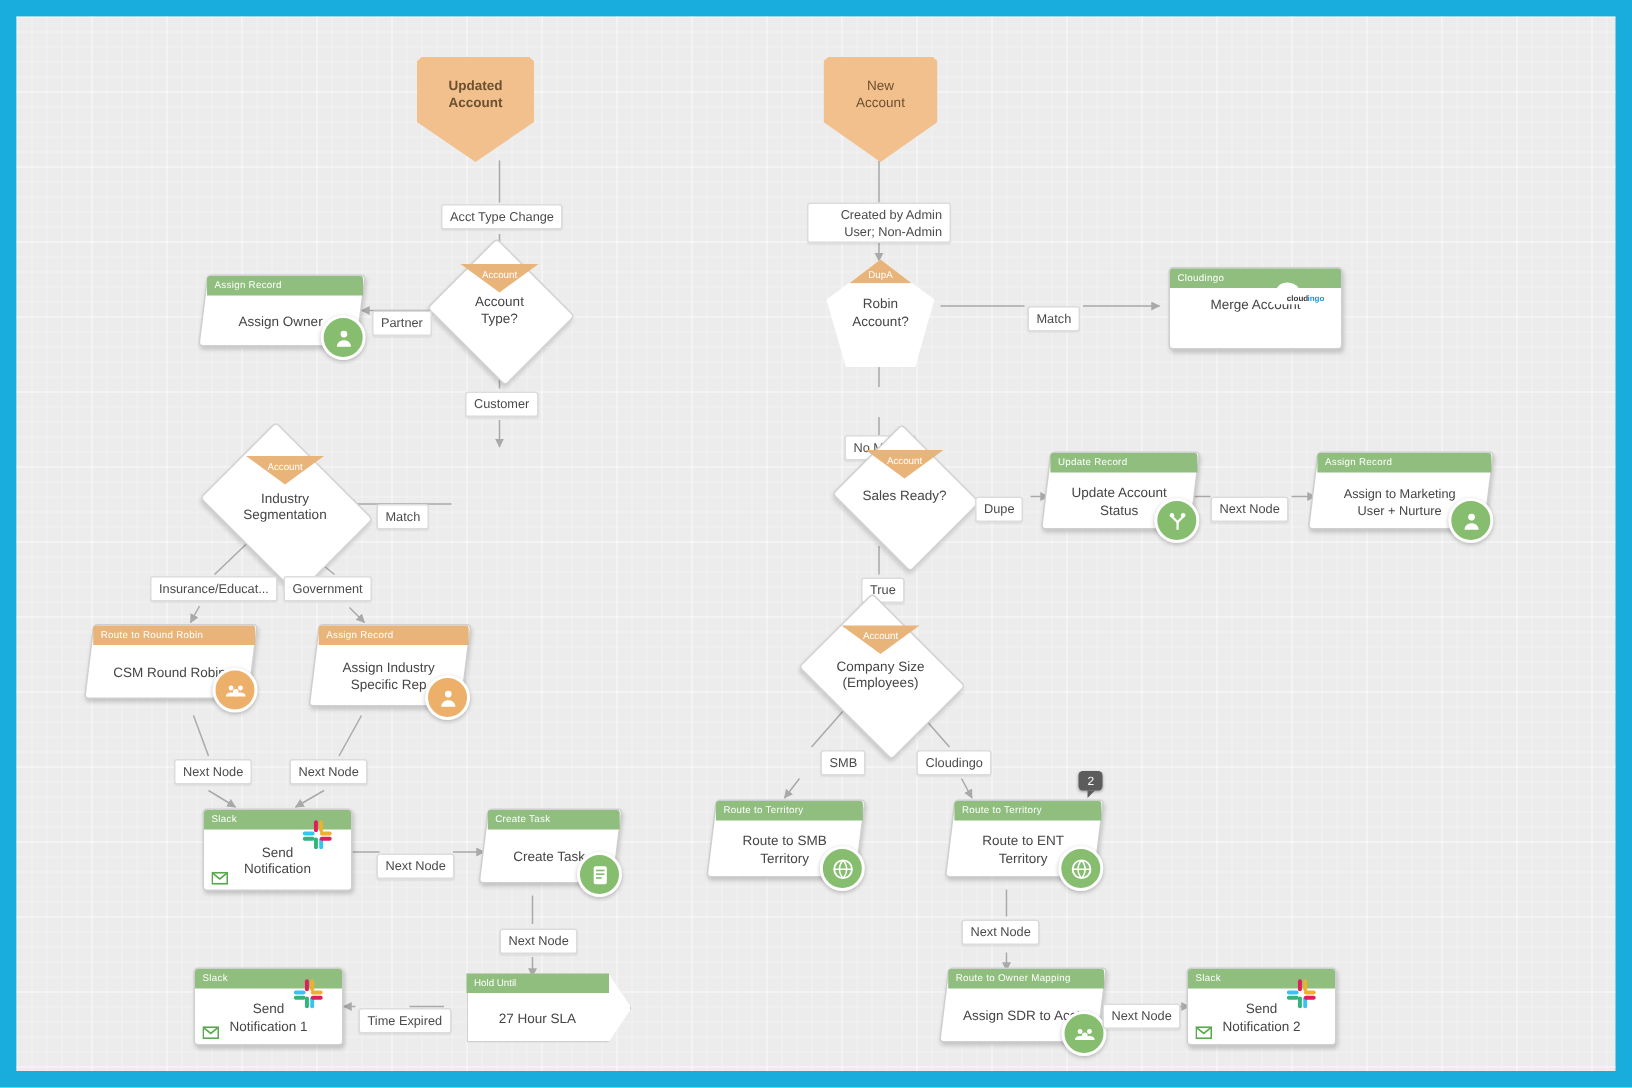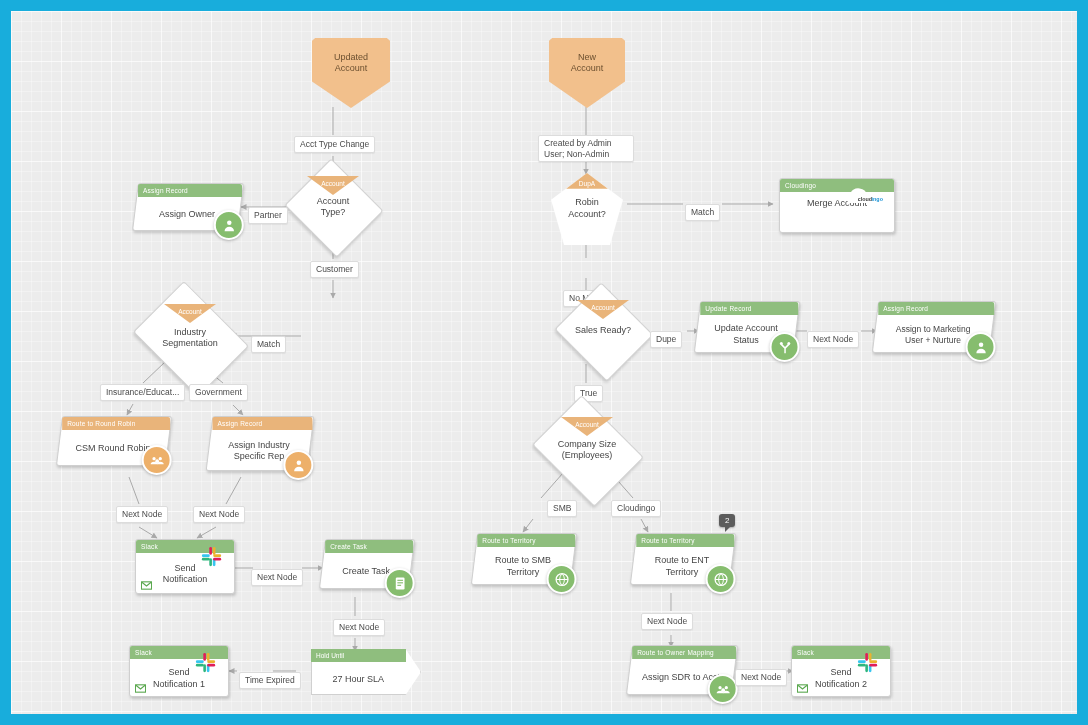--- a/index.html
+++ b/index.html
@@ -135,21 +135,21 @@
   .arrowbox .atext{
     position:absolute;left:0;top:13px;width:86%;bottom:0;
     display:flex;align-items:center;justify-content:center;
     font-size:9px;color:#454545;text-align:center;
   }
 
   
   .elabel{
     position:absolute;background:#fff;border:1px solid #dcdcdc;
     font-size:8.5px;color:#4a4a4a;padding:2px 5px;border-radius:2px;
-    white-space:nowrap;line-height:1.25;text-align:left;
+    white-space:nowrap;line-height:1.25;text-align:right;
     box-shadow:0 1px 1px rgba(0,0,0,.06);
   }
   .elabel.two{white-space:normal;}
 
   
   .cbadge{
     position:absolute;background:#5c5c5c;color:#fff;font-size:8px;
     padding:2px 6px;border-radius:3px;box-shadow:0 1px 2px rgba(0,0,0,.3);
   }
   .cbadge:after{
@@ -224,21 +224,21 @@
       <path d="M630,508 L637,521" marker-end="url(#ah)"></path>
 
       <path d="M660,582 L660,600"></path>
       <path d="M660,624 L660,636" marker-end="url(#ah)"></path>
 
       <path d="M718,660 L726,660"></path>
       <path d="M774,660 L782,660" marker-end="url(#ah)"></path>
     </g>
   </svg>
 
-  <div class="pent node" style="left:301px;top:27px;width:78px;height:70px;">
+  <div class="pent node" style="left:267px;top:27px;width:78px;height:70px;font-weight:bold;">
     <div class="pshape"></div>
     <div class="ptext" style="white-space:pre-line;">Updated
 Account</div>
   </div>
 
   <div class="elabel" style="left:283px;top:125px;">Acct Type Change</div>
 
   <div class="diamond node" style="left:286px;top:164px;width:72px;height:64px;">
     <div class="dshape"></div>
     <div class="dtop"></div>

